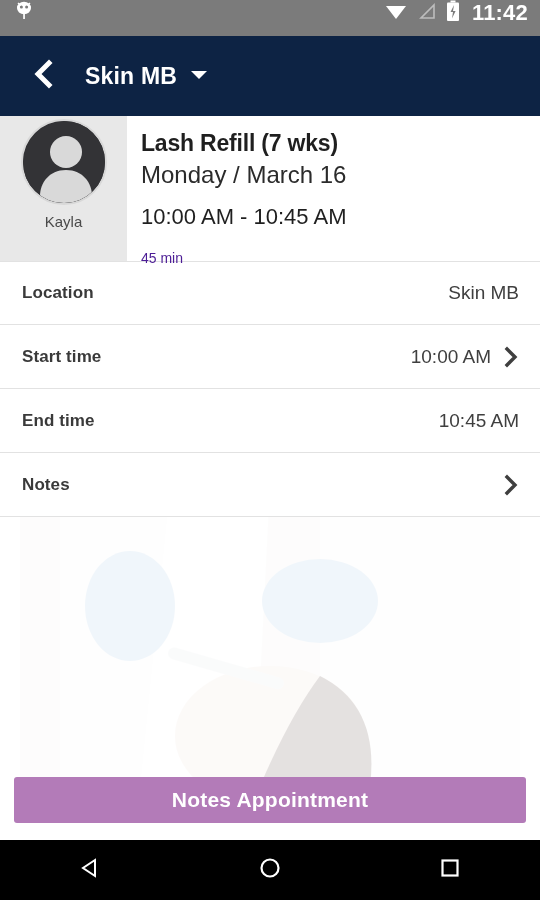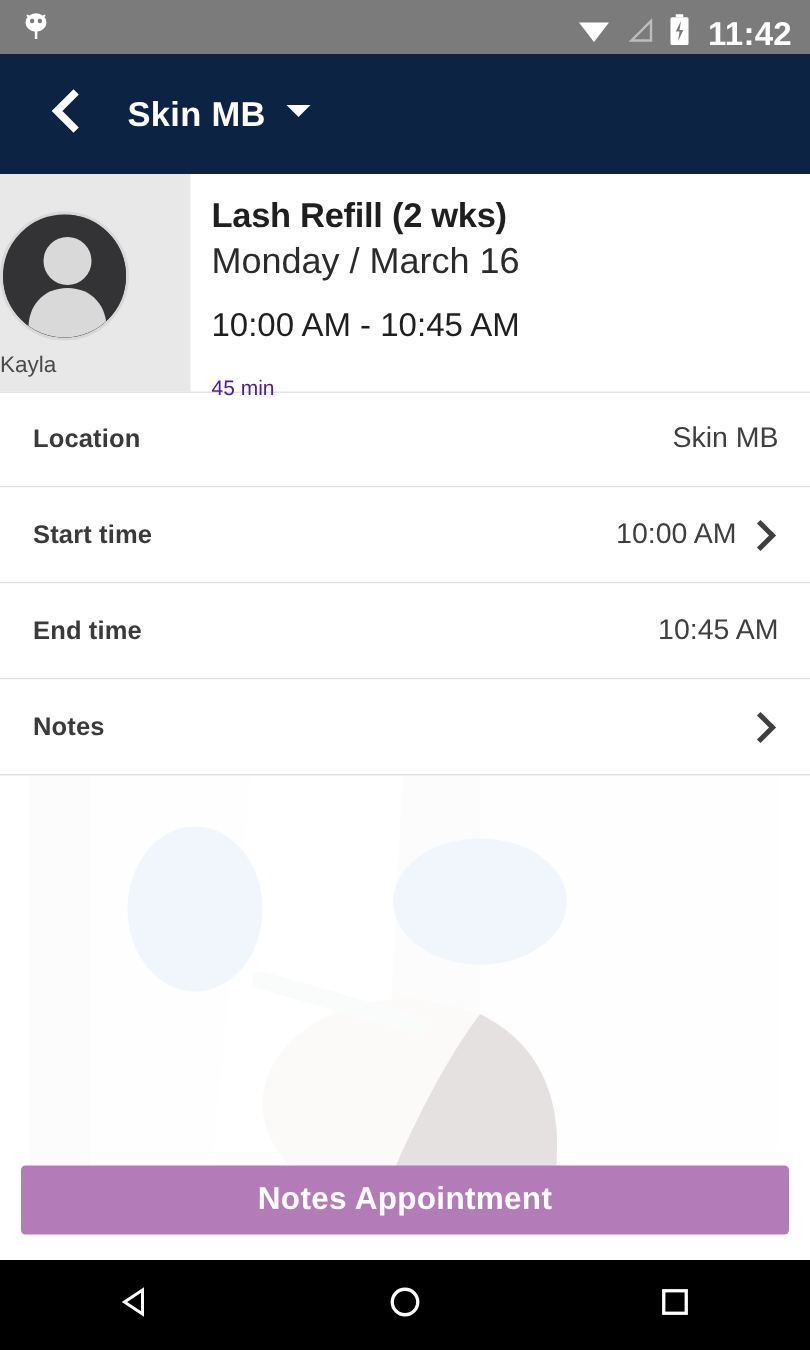--- a/index.html
+++ b/index.html
@@ -7,22 +7,22 @@
     width:540px; height:900px;
     font-family:"Liberation Sans", sans-serif;
     background:#ffffff;
     overflow:hidden;
   }
   #app { position:relative; width:540px; height:900px; overflow:hidden; background:#fff; }
 
   
   .statusbar{
     position:absolute; top:0; left:0; width:540px; height:36px;
-    background:#7b7b7b; display:flex; align-items:flex-end;
-    padding:16px 12px 0 14px; z-index:40;
+    background:#7b7b7b; display:flex; align-items:flex-start;
+    padding:0 12px 0 14px; z-index:40;
   }
   .sb-left{ display:flex; align-items:center; }
   .sb-spacer{ flex:1; }
   .sb-right{ display:flex; align-items:center; gap:9px; }
   .sb-time{ color:#fff; font-size:22px; font-weight:bold; letter-spacing:.2px; margin-left:3px; }
 
   
   .appbar{
     position:absolute; top:36px; left:0; width:540px; height:80px;
     background:#0d2344; display:flex; align-items:center; padding-left:26px; z-index:30;
@@ -38,21 +38,21 @@
   }
   .bg-photo svg{ position:absolute; left:20px; top:370px; width:500px; height:300px; opacity:.14; }
 
   
   .content{ position:absolute; left:0; top:116px; width:540px; z-index:10; }
 
   
   .appt-card{ display:flex; background:#ffffff; height:145px; }
   .appt-avatar-col{
     width:127px; background:#e8e8e8; display:flex; flex-direction:column;
-    align-items:flex-start; justify-content:flex-start; padding-top:25px; flex:none;
+    align-items:center; justify-content:flex-start; padding-top:3px; flex:none;
   }
   .avatar{
     width:86px; height:86px; border-radius:50%;
     background:#333336; border:2px solid #d8d8d8;
     position:relative; overflow:hidden;
   }
   .avatar svg{ position:absolute; left:0; top:0; width:86px; height:86px; }
   .avatar-name{ margin-top:8px; font-size:15px; color:#4a4a4a; }
   .appt-info{ flex:1; padding:14px 0 0 14px; }
   .appt-title{ font-size:23px; font-weight:bold; color:#1f1f1f; line-height:1.2; letter-spacing:-.2px; }
@@ -170,21 +170,21 @@
             <svg viewBox="0 0 86 86" xmlns="http://www.w3.org/2000/svg">
               <circle cx="43" cy="43" r="43" fill="#333336"></circle>
               <circle cx="43" cy="31" r="16" fill="#d9d9d9"></circle>
               <path d="M43 49 c-17 0 -26 13 -26 26 v11 h52 v-11 c0 -13 -9 -26 -26 -26z" fill="#d9d9d9"></path>
             </svg>
           </span>
         </div>
         <div class="avatar-name">Kayla</div>
       </div>
       <div class="appt-info">
-        <div class="appt-title">Lash Refill (2 wks)</div>
+        <div class="appt-title">Lash Refill (7 wks)</div>
         <div class="appt-date">Monday / March 16</div>
         <div class="appt-time">10:00 AM - 10:45 AM</div>
         <div class="appt-dur">45 min</div>
       </div>
     </div>
 
     <div class="rows">
 
       <div class="row">
         <span class="row-label">Location</span>

